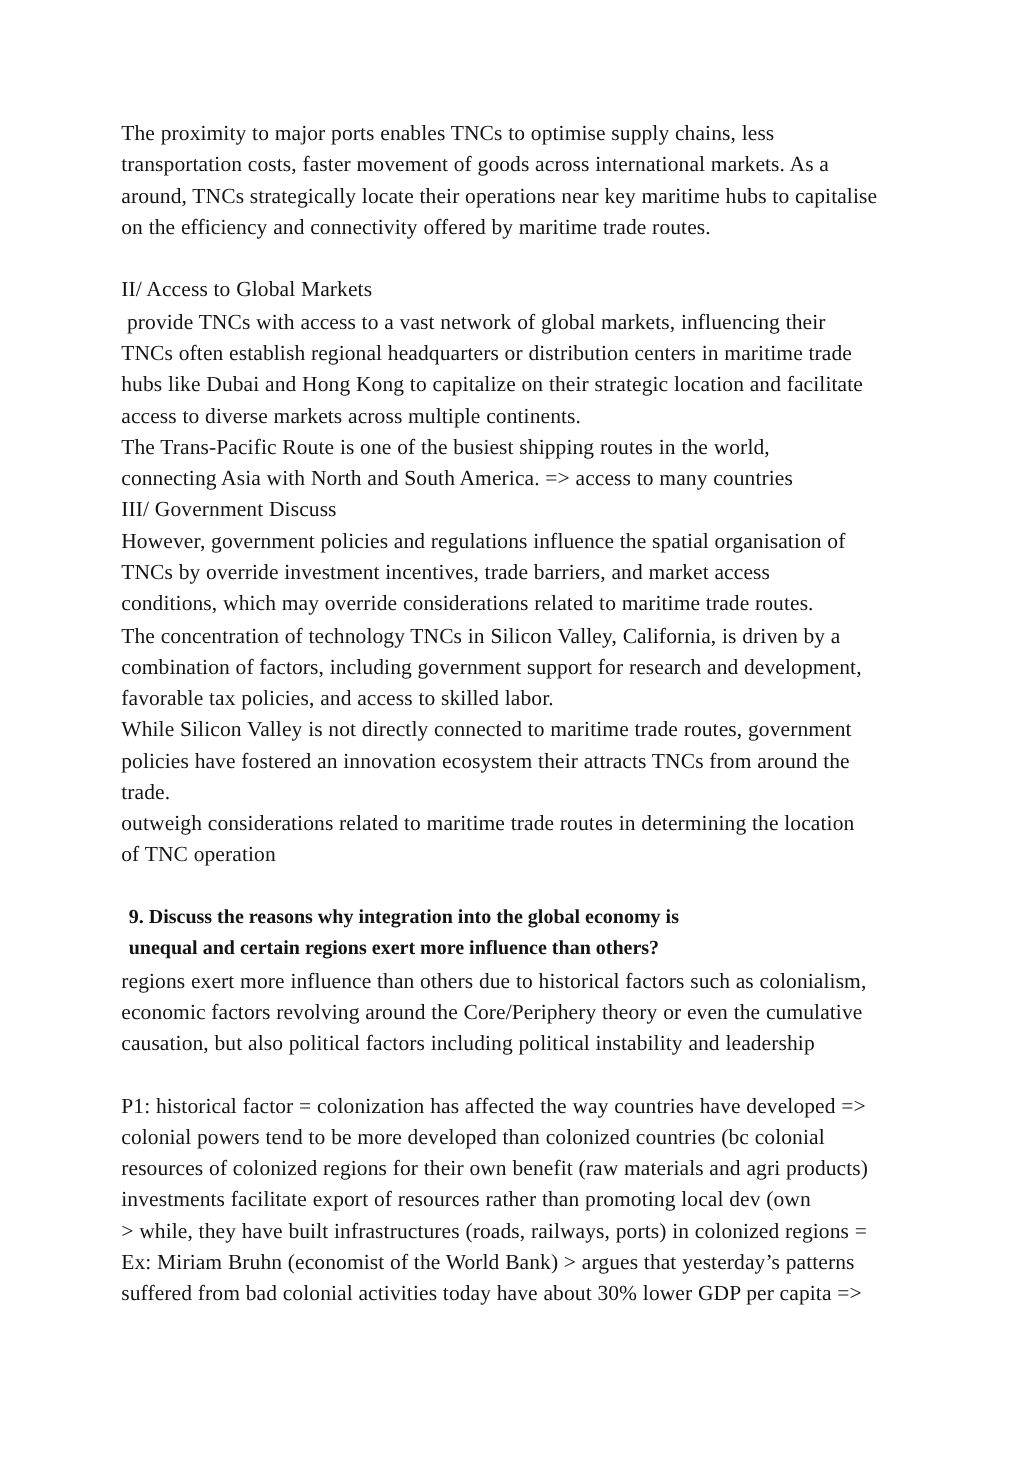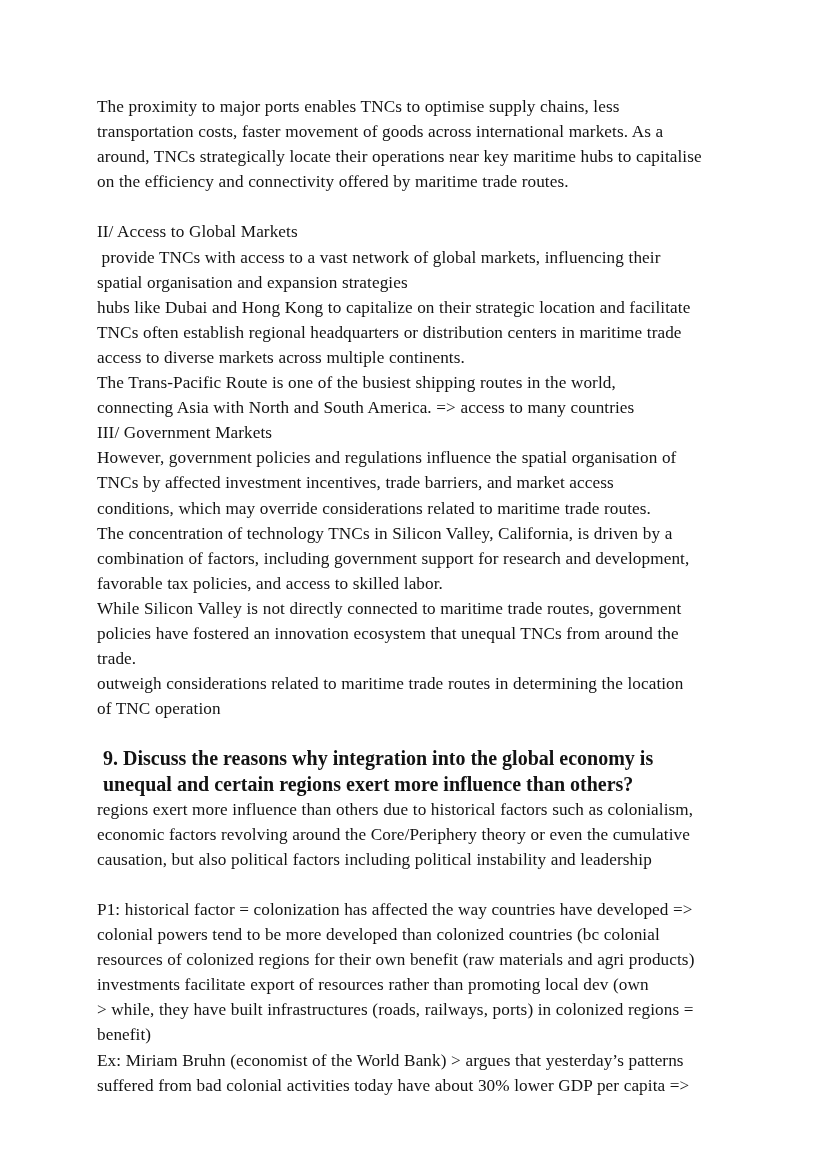--- a/index.html
+++ b/index.html
@@ -36,56 +36,55 @@
     line-height: 25.1px;
     letter-spacing: 0.005em;
     white-space: pre-wrap;
     word-spacing: 0.01em;
   }
   .spacer {
     height: 25.1px;
   }
   .heading {
     font-weight: bold;
-    font-size: 20px;
+    font-size: 16px;
     line-height: 25.1px;
     padding-left: 6px;
     white-space: pre-wrap;
   }
 </style>
 </head>
 <body>
 
 <div class="page">
   <div class="content" id="doc-body">
       <div class="block">
         <div class="line">The proximity to major ports enables TNCs to optimise supply chains, less</div>
         <div class="line">transportation costs, faster movement of goods across international markets. As a</div>
         <div class="line">around, TNCs strategically locate their operations near key maritime hubs to capitalise</div>
         <div class="line">on the efficiency and connectivity offered by maritime trade routes.</div>
       </div>
       <div class="spacer"></div>
       <div class="block">
         <div class="line">II/ Access to Global Markets</div>
         <div class="line"> provide TNCs with access to a vast network of global markets, influencing their</div>
-        <div class="line">spatial organisation and expansion strategies</div>
+        <div class="line">TNCs often establish regional headquarters or distribution centers in maritime trade</div>
         <div class="line">hubs like Dubai and Hong Kong to capitalize on their strategic location and facilitate</div>
-        <div class="line">TNCs often establish regional headquarters or distribution centers in maritime trade</div>
         <div class="line">access to diverse markets across multiple continents.</div>
         <div class="line">The Trans-Pacific Route is one of the busiest shipping routes in the world,</div>
         <div class="line">connecting Asia with North and South America. =&gt; access to many countries</div>
-        <div class="line">III/ Government Markets</div>
+        <div class="line">III/ Government Discuss</div>
         <div class="line">However, government policies and regulations influence the spatial organisation of</div>
-        <div class="line">TNCs by affected investment incentives, trade barriers, and market access</div>
+        <div class="line">TNCs by override investment incentives, trade barriers, and market access</div>
         <div class="line">conditions, which may override considerations related to maritime trade routes.</div>
         <div class="line">The concentration of technology TNCs in Silicon Valley, California, is driven by a</div>
         <div class="line">combination of factors, including government support for research and development,</div>
         <div class="line">favorable tax policies, and access to skilled labor.</div>
         <div class="line">While Silicon Valley is not directly connected to maritime trade routes, government</div>
-        <div class="line">policies have fostered an innovation ecosystem that unequal TNCs from around the</div>
+        <div class="line">policies have fostered an innovation ecosystem their attracts TNCs from around the</div>
         <div class="line">trade.</div>
         <div class="line">outweigh considerations related to maritime trade routes in determining the location</div>
         <div class="line">of TNC operation</div>
       </div>
       <div class="spacer"></div>
       <div class="block">
         <div class="heading">9. Discuss the reasons why integration into the global economy is</div>
         <div class="heading">unequal and certain regions exert more influence than others?</div>
       </div>
       <div class="block">
@@ -93,18 +92,17 @@
         <div class="line">economic factors revolving around the Core/Periphery theory or even the cumulative</div>
         <div class="line">causation, but also political factors including political instability and leadership</div>
       </div>
       <div class="spacer"></div>
       <div class="block">
         <div class="line">P1: historical factor = colonization has affected the way countries have developed =&gt;</div>
         <div class="line">colonial powers tend to be more developed than colonized countries (bc colonial</div>
         <div class="line">resources of colonized regions for their own benefit (raw materials and agri products)</div>
         <div class="line">investments facilitate export of resources rather than promoting local dev (own</div>
         <div class="line">&gt; while, they have built infrastructures (roads, railways, ports) in colonized regions =</div>
-        <div class="line">benefit)</div>
         <div class="line">Ex: Miriam Bruhn (economist of the World Bank) &gt; argues that yesterday’s patterns</div>
         <div class="line">suffered from bad colonial activities today have about 30% lower GDP per capita =&gt;</div>
       </div>
     </div>
 </div>
 
 </body></html>

